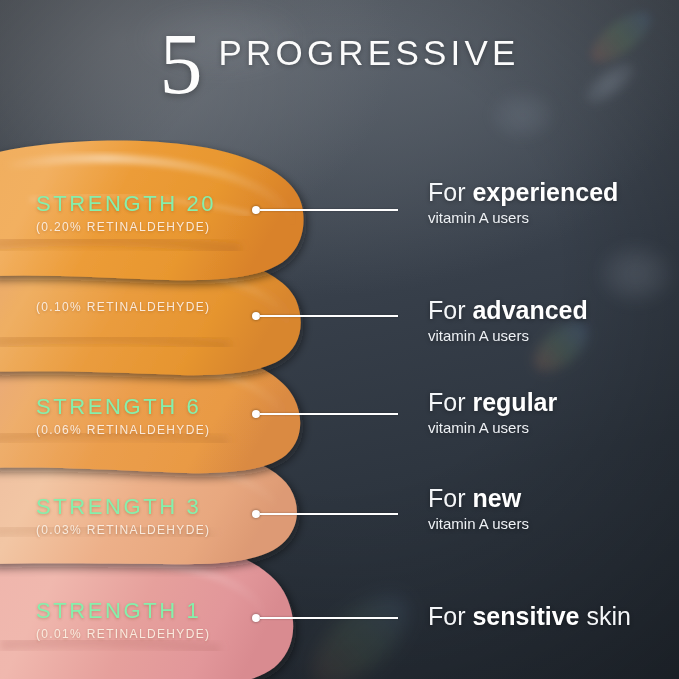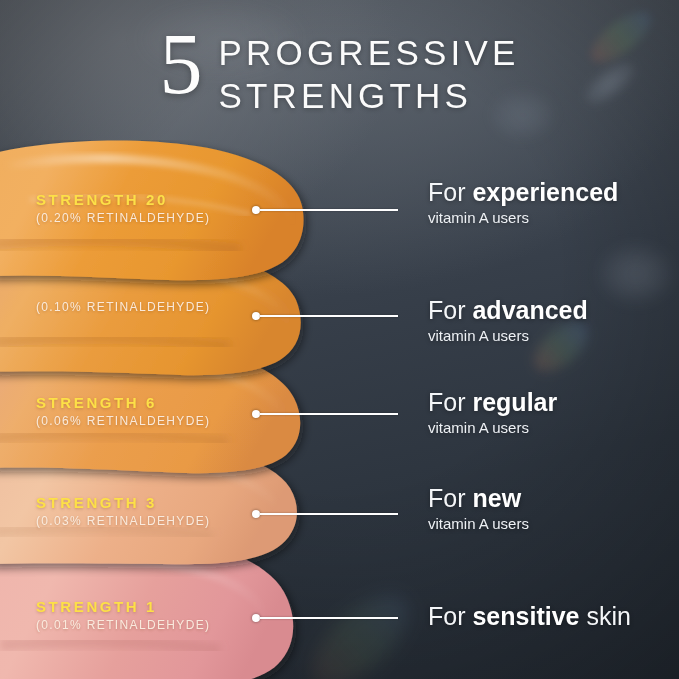--- a/index.html
+++ b/index.html
@@ -129,24 +129,24 @@
   .swatches svg { display: block; }
 
   
   .swatch-label {
     position: absolute;
     left: 36px;
     z-index: 4;
     text-shadow: 0 1px 3px rgba(120,60,20,0.35);
   }
   .swatch-title {
-    color: #fde047;
-    font-size: 15px;
+    color: #86efac;
+    font-size: 22px;
     letter-spacing: 2.6px;
-    font-weight: 700;
+    font-weight: 400;
     white-space: nowrap;
   }
   .swatch-sub {
     color: #fbeee2;
     font-size: 12px;
     letter-spacing: 1.35px;
     font-weight: 400;
     white-space: nowrap;
     margin-top: 3px;
     opacity: .95;
@@ -216,21 +216,20 @@
   <div class="flare flare-c"></div>
   <div class="flare flare-d"></div>
   <div class="flare flare-e"></div>
   <div class="flare flare-f"></div>
   <div class="bg-vignette"></div>
 
   <div class="heading">
     <div class="big-five">5</div>
     <div class="heading-words">
       <div>PROGRESSIVE</div>
-      <div>STRENGTHS</div>
     </div>
   </div>
 
   <div class="swatches">
     <svg width="360" height="539" viewBox="0 0 360 539" xmlns="http://www.w3.org/2000/svg">
       <defs>
         <linearGradient id="g20" x1="0" y1="0" x2="1" y2="0.25">
           <stop offset="0%" stop-color="#f0ae5e"></stop>
           <stop offset="22%" stop-color="#f2b061"></stop>
           <stop offset="48%" stop-color="#ec9c38"></stop>

